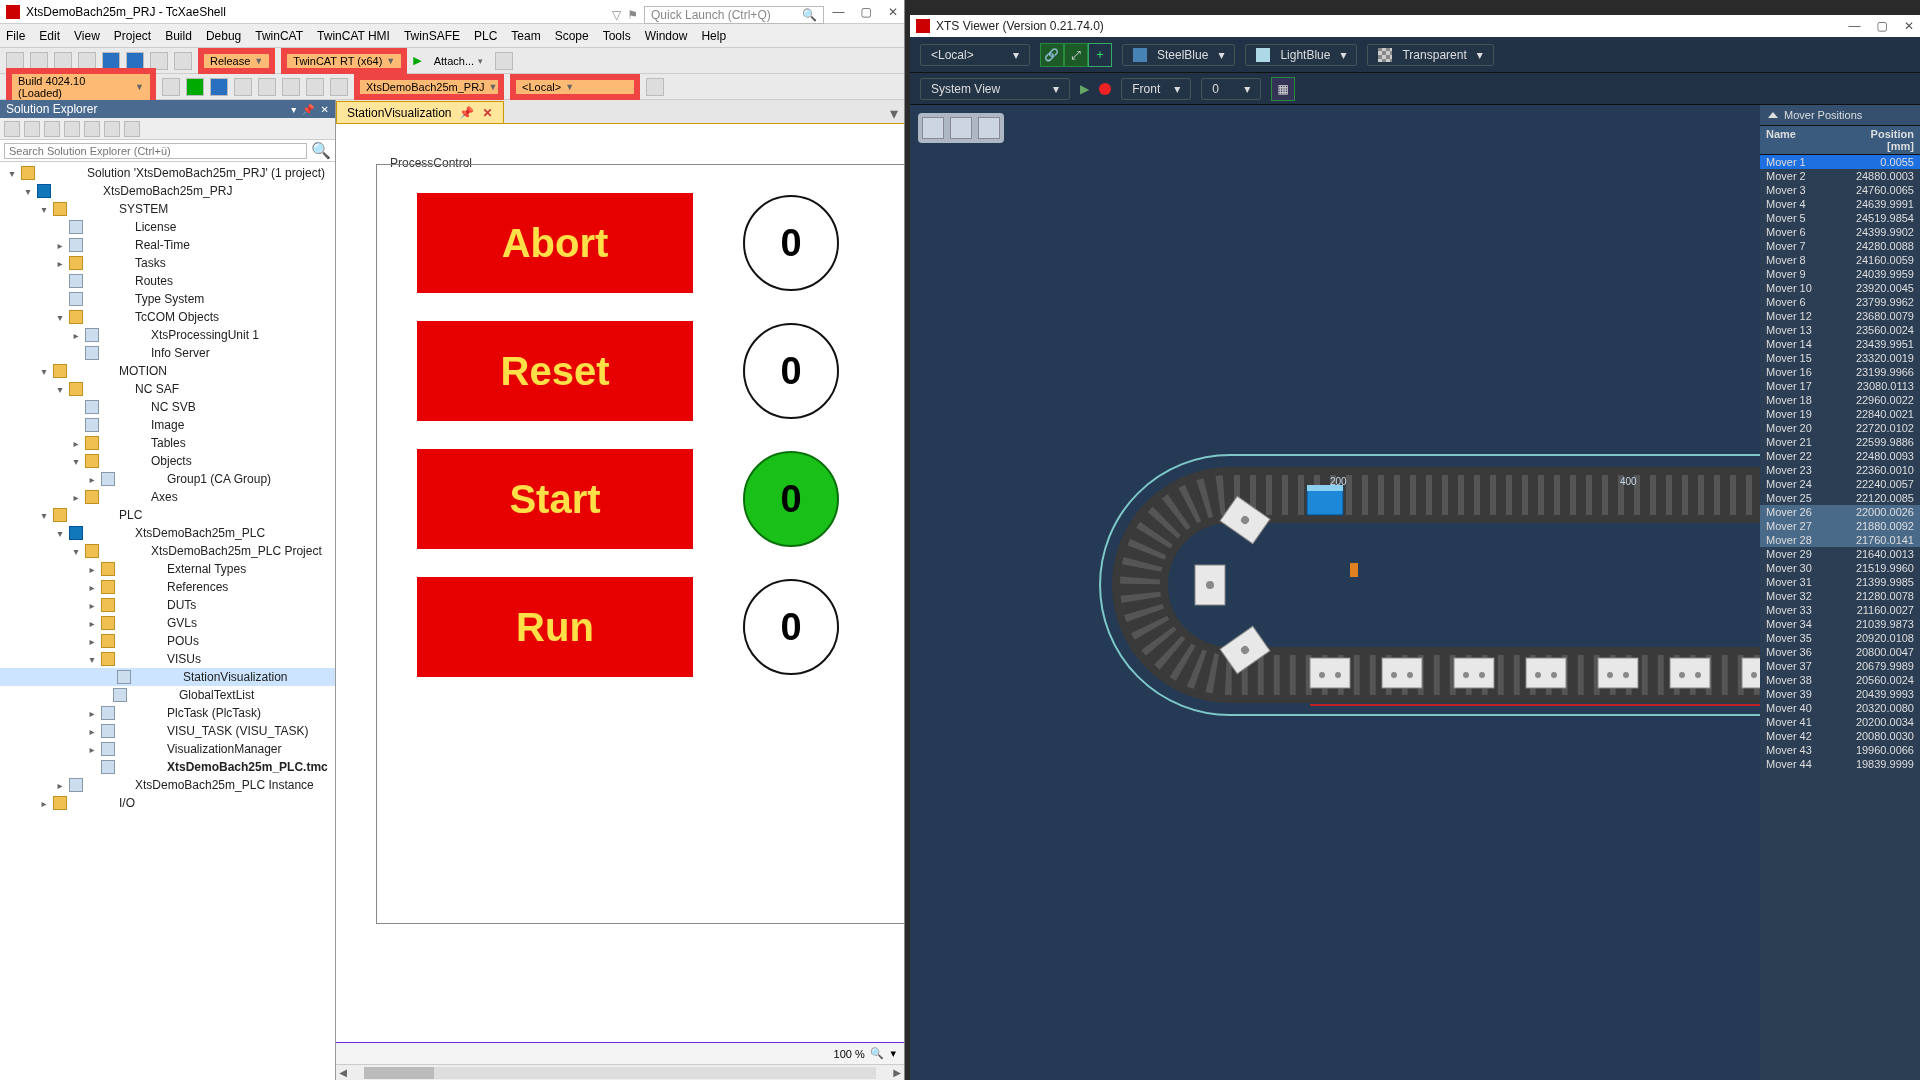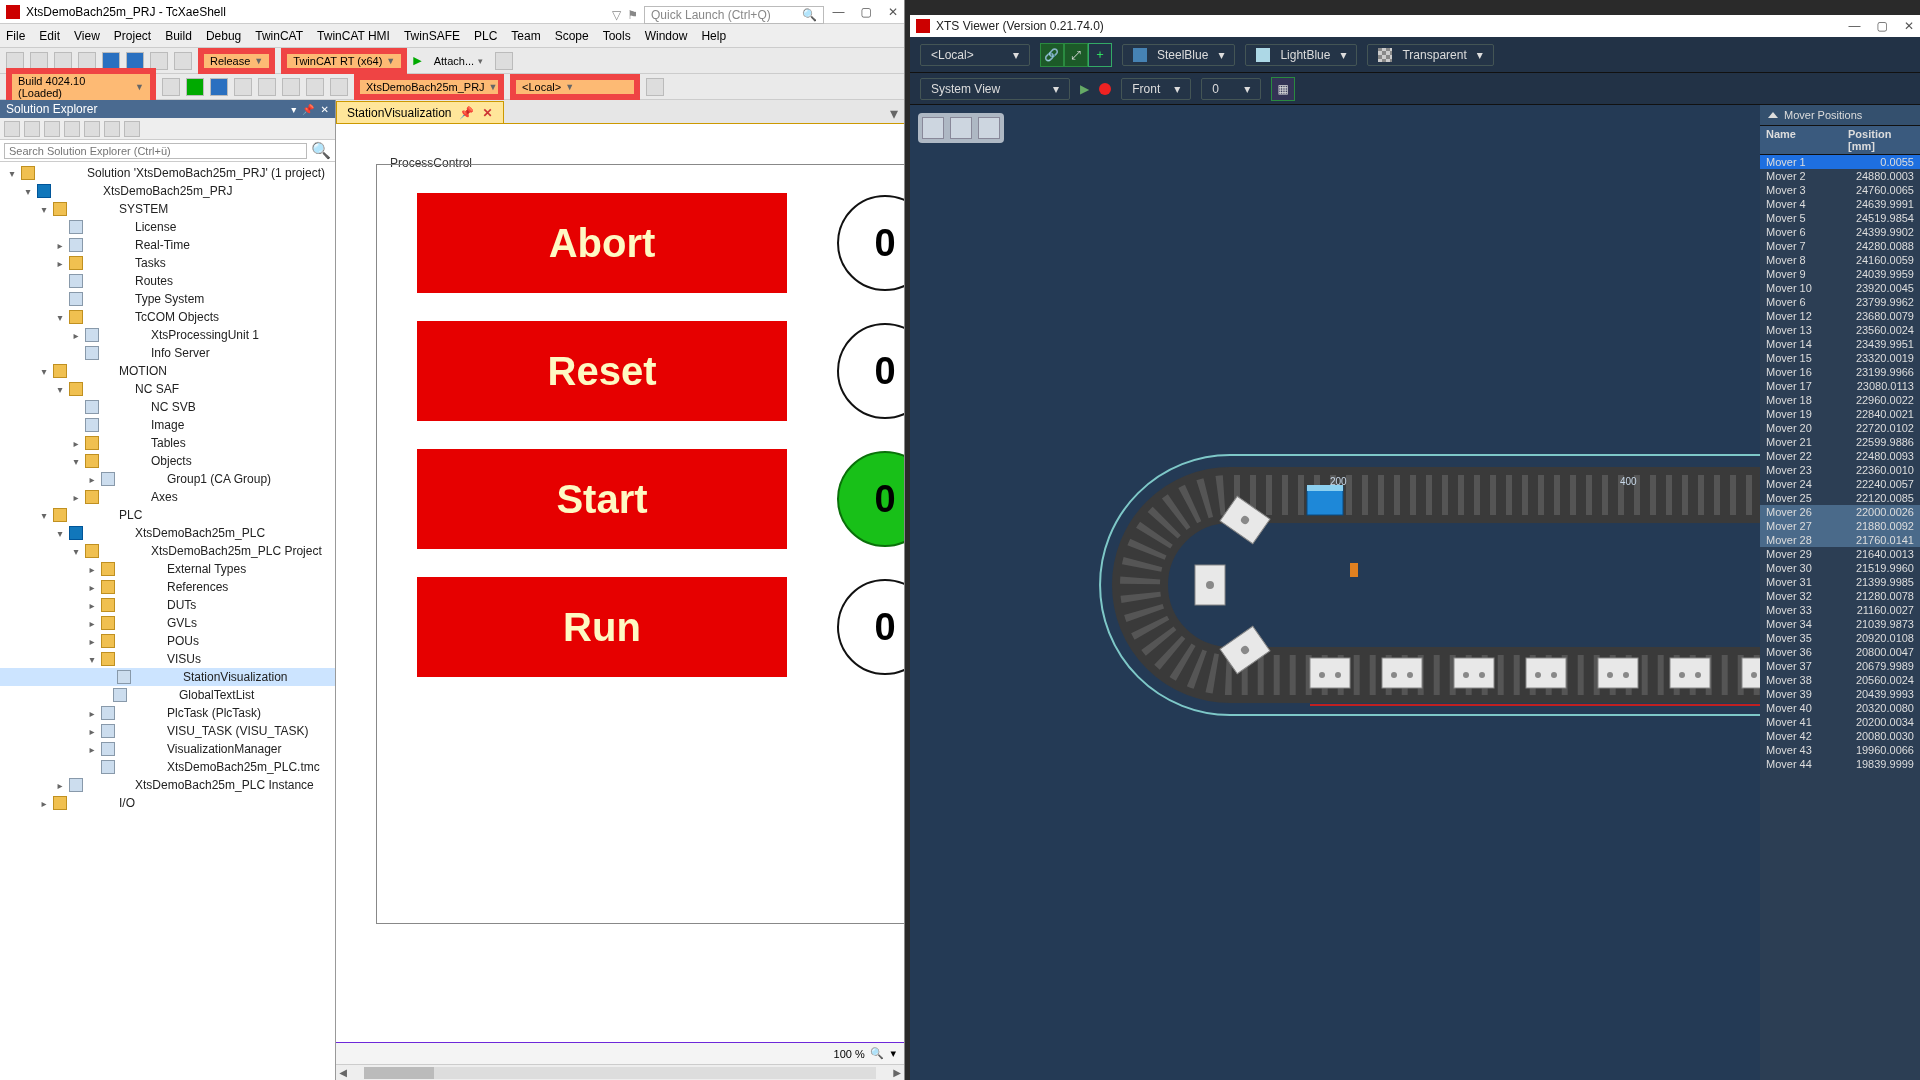--- a/index.html
+++ b/index.html
@@ -53,21 +53,21 @@
 .editor { flex:1; display:flex; flex-direction:column; background:#fff;}
 .ed-tabs{height:24px;background:#e6e6e6;display:flex;align-items:flex-end;border-bottom:1px solid #c90;}
 .ed-tab{background:#ffe69a;border:1px solid #c90;border-bottom:none;padding:2px 10px;font-size:12px;display:flex;align-items:center;gap:8px;height:22px;}
 .ed-tab .x{color:#c33;font-weight:bold;cursor:pointer;}
 .ed-tabs .grow{flex:1;}
 .ed-tabs .dd{padding:0 6px;color:#666;}
 .canvas{flex:1;position:relative;background:#fff;overflow:auto;}
 .pc-frame{position:absolute;left:40px;top:40px;width:780px;height:760px;border:1px solid #888;}
 .pc-legend{position:absolute;left:50px;top:32px;background:#fff;padding:0 4px;font-size:12px;color:#333;}
 .row{display:flex;align-items:center;gap:50px;margin:28px 0 0 40px;}
-.bigbtn{width:370px;height:100px;background:#e60000;color:#fef9c3;font-size:40px;font-weight:bold;display:flex;align-items:center;justify-content:center;}
+.bigbtn{width:276px;height:100px;background:#e60000;color:#fde047;font-size:40px;font-weight:bold;display:flex;align-items:center;justify-content:center;}
 .circ{width:96px;height:96px;border:2px solid #111;border-radius:50%;display:flex;align-items:center;justify-content:center;font-size:38px;font-weight:bold;background:#fff;}
 .circ.green{background:#18c018;border-color:#0a700a;}
 .canvas-foot{height:22px;border-top:1px solid #6d28d9;display:flex;align-items:center;justify-content:flex-end;padding:0 8px;font-size:11px;gap:6px;background:#f4f4f4;}
 .hscroll{height:16px;background:#eee;border-top:1px solid #ccc;display:flex;align-items:center;}
 .hscroll .track{flex:1;background:#ddd;height:12px;margin:0 14px;position:relative;}
 .hscroll .thumb{position:absolute;left:0;width:70px;height:12px;background:#bbb;}
 .hscroll .arr{width:14px;text-align:center;color:#666;font-size:10px;}
 
 
 .xts {
@@ -88,21 +88,21 @@
 .xts-bar2 .rec{width:12px;height:12px;border-radius:50%;background:#e22;}
 .xts-body{flex:1;display:flex;min-height:0;}
 .viewport{flex:1;position:relative;background:#243a55;overflow:hidden;}
 .vp-tools{position:absolute;left:8px;top:8px;background:#aeb8c4;border-radius:4px;padding:4px;display:flex;gap:6px;}
 .vp-tools .tb-btn{width:22px;height:22px;background:#cdd6e0;border:1px solid #889;}
 .track-svg{position:absolute;left:120px;top:280px;}
 .mover-panel{width:160px;background:#2c3e54;display:flex;flex-direction:column;font-size:11px;}
 .mp-head{background:#34506e;padding:4px 8px;display:flex;align-items:center;gap:6px;border-bottom:1px solid #111;}
 .mp-head .chev{width:0;height:0;border-left:5px solid transparent;border-right:5px solid transparent;border-bottom:6px solid #ddd;display:inline-block;}
 .mp-cols{display:flex;background:#3a5a7e;font-weight:bold;border-bottom:1px solid #111;}
-.mp-cols div{padding:2px 6px;} .mp-cols .c1{flex:1;} .mp-cols .c2{width:78px;}
+.mp-cols div{padding:2px 6px;} .mp-cols .c1{flex:1;} .mp-cols .c2{width:78px;text-align:right;}
 .mp-list{flex:1;overflow:auto;}
 .mrow{display:flex;padding:1px 6px;}
 .mrow.sel{background:#1e6fe0;}
 .mrow.hi{background:#4a6a8a;}
 .mrow .c1{flex:1;} .mrow .c2{width:78px;text-align:right;}
 </style>
 </head>
 <body>
 
 <div class="ide">
@@ -374,21 +374,21 @@
           <div class="tn" style="padding-left: 86px;">
             <span class="exp">▸</span>
             <span class="ic file"></span>
             <span class="lbl">VISU_TASK (VISU_TASK)</span>
           </div>
           <div class="tn" style="padding-left: 86px;">
             <span class="exp">▸</span>
             <span class="ic file"></span>
             <span class="lbl">VisualizationManager</span>
           </div>
-          <div class="tn" style="padding-left: 86px;">
+          <div class="tn" style="padding-left: 86px; font-weight: bold;">
             <span class="exp"></span>
             <span class="ic file"></span>
             <span class="lbl">XtsDemoBach25m_PLC.tmc</span>
           </div>
           <div class="tn" style="padding-left: 54px;">
             <span class="exp">▸</span>
             <span class="ic file"></span>
             <span class="lbl">XtsDemoBach25m_PLC Instance</span>
           </div>
           <div class="tn" style="padding-left: 38px;">

